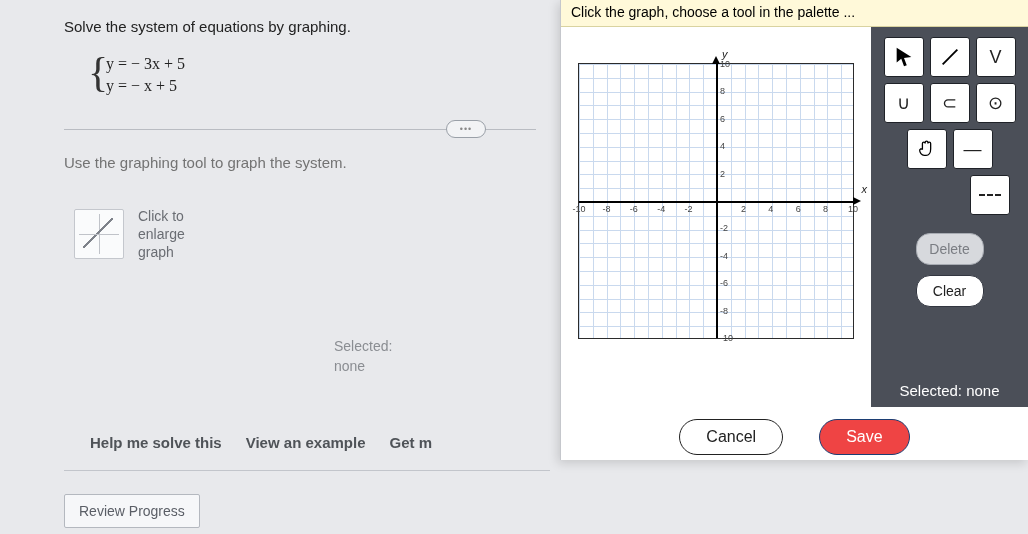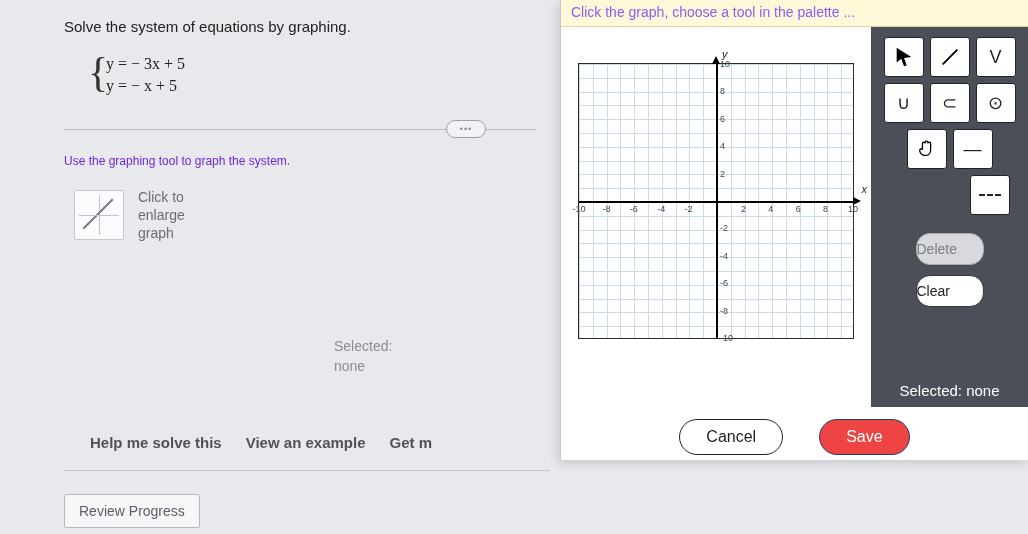--- a/index.html
+++ b/index.html
@@ -59,23 +59,23 @@
     border-radius: 9px;
     background: #f2f3f5;
     font-size: 9px;
     color: #888;
     display: flex;
     align-items: center;
     justify-content: center;
     letter-spacing: 1px;
   }
   .instruction {
-    font-size: 12px;
-    color: #6d28d9;
-    margin-bottom: 20px;
+    font-size: 15px;
+    color: #737373;
+    margin-bottom: 36px;
   }
   .thumb-region {
     display: flex;
     align-items: center;
     gap: 14px;
     margin-left: 10px;
   }
   .graph-thumb {
     width: 50px;
     height: 50px;
@@ -152,21 +152,21 @@
     height: 460px;
     background: #fff;
     border-left: 1px solid #c5c7cc;
     box-shadow: -2px 3px 10px rgba(0,0,0,0.15);
   }
   .panel-banner {
     background: #fff9d9;
     border-bottom: 1px solid #d9d3a0;
     padding: 4px 10px 6px 10px;
     font-size: 14px;
-    color: #8b5cf6;
+    color: #000000;
   }
   .panel-body {
     display: flex;
     height: 380px;
   }
   .graph-area {
     flex: 0 0 310px;
     position: relative;
     padding: 18px 8px 8px 8px;
   }
@@ -219,20 +219,21 @@
   }
   .tool svg { width:22px; height:22px; }
   .tool.dashes::after { content:""; width:22px; border-top:2px dashed #222; }
   .palette .row3 { margin-top:6px; display:flex; gap:6px; justify-content:center;}
   .palette .row4 { margin-top:6px; display:flex; justify-content:flex-end; padding-right:10px;}
   .wide-btn {
     display:block;
     margin: 18px auto 0 auto;
     width: 68px;
     padding: 7px 0;
+    text-align:center;
     font-size: 14px;
     border-radius: 14px;
     cursor:pointer;
   }
   .btn-delete { background:#d7d9dd; border:1px solid #a7abb2; color:#7a7d83; }
   .btn-clear  { background:#fff; border:1px solid #323640; color:#222; margin-top:10px;}
   .selected-label {
     position:absolute;
     left:0; right:0; bottom:8px;
     text-align:center;

